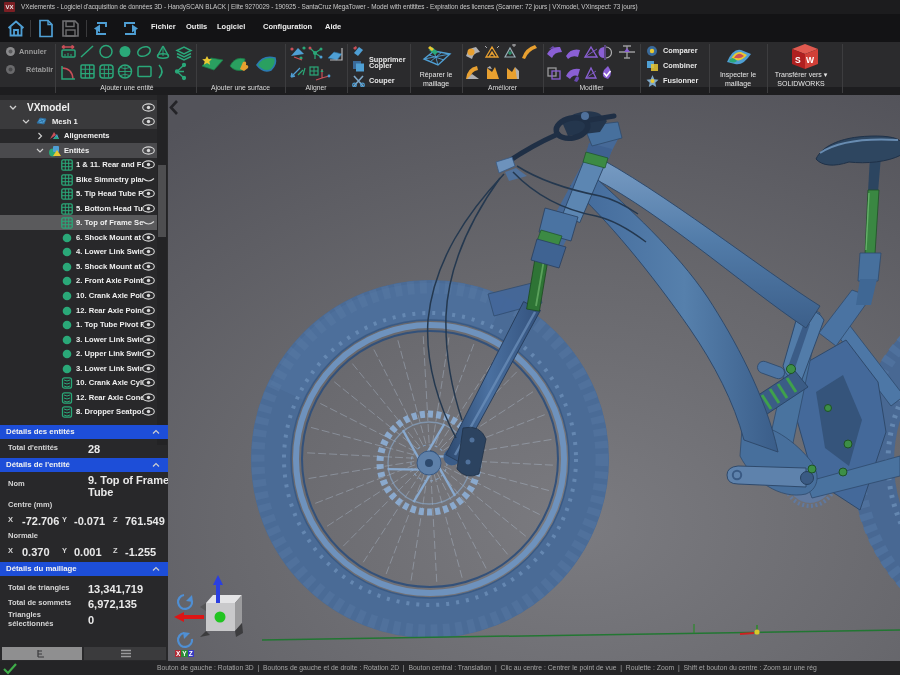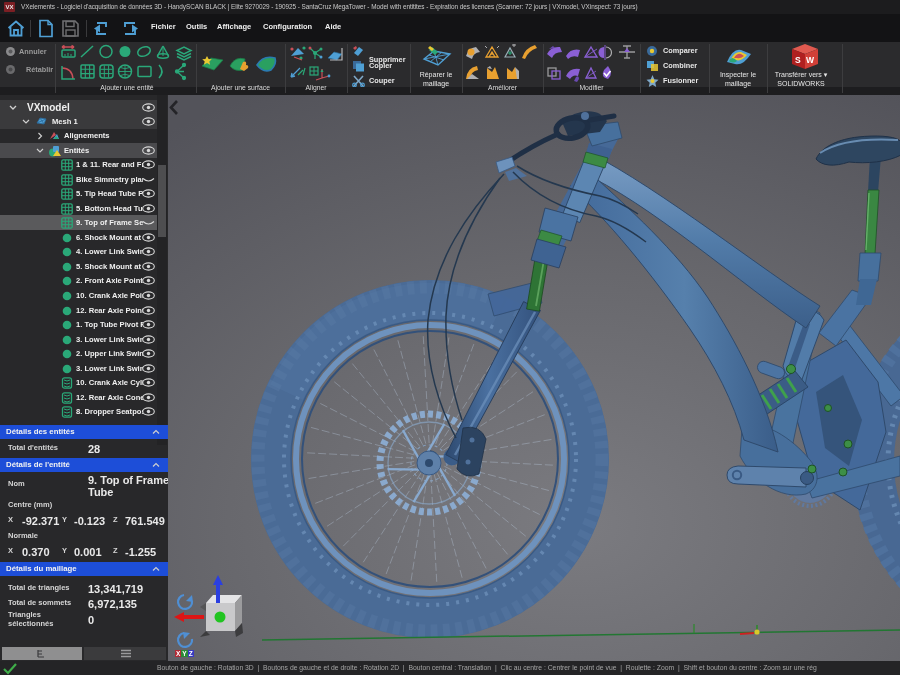--- a/index.html
+++ b/index.html
@@ -64,21 +64,21 @@
         <path d="M2 9.5 L8 5.5 V13.5 Z" fill="#4f9fd4"></path>
         <rect x="11" y="8" width="7" height="3.5" fill="#131315"></rect>
       </svg>
 <svg class="mico" style="left:120px" width="20" height="19" viewBox="0 0 20 19">
         <path d="M15 4 H5 V8 M5 15 H15 V11" fill="none" stroke="#4f9fd4" stroke-width="1.9"></path>
         <path d="M18 9.5 L12 5.5 V13.5 Z" fill="#4f9fd4"></path>
         <rect x="2" y="8" width="7" height="3.5" fill="#131315"></rect>
       </svg>
 <span class="mlabel" style="left:151px">Fichier</span>
 <span class="mlabel" style="left:186px">Outils</span>
-<span class="mlabel" style="left:217px">Affichage</span>
+<span class="mlabel" style="left:217px">Logiciel</span>
 <span class="mlabel" style="left:263px">Configuration</span>
 <span class="mlabel" style="left:325px">Aide</span>
 </div>
 <div id="ribbon">
 <svg class="abs" style="left:5px;top:4px" width="11" height="11">
         <circle cx="5.5" cy="5.5" r="4.5" fill="#8a8a8c"></circle>
         <circle cx="5.5" cy="5.5" r="2" fill="#5a5a5c"></circle>
       </svg>
 <span class="smlbl gray" style="left:19px;top:5px">Annuler</span>
 <svg class="abs" style="left:5px;top:22px" width="11" height="11">
@@ -551,23 +551,23 @@
         </svg></div>
 <span class="dlab" style="left:8px;top:348px">Total d'entités</span>
       <span class="dval" style="left:88px;top:348px">28</span>
 <div class="dhead" style="top:363px"><span style="padding-left:6px">Détails de l'entité</span><svg style="position:absolute;right:8px;top:4px" width="8" height="6">
           <path d="M1 4.5 L4 1.5 L7 4.5" stroke="#cfcfcf" stroke-width="1.2" fill="none"></path>
         </svg></div>
 <span class="dlab" style="left:8px;top:384px">Nom</span>
       <span class="dval" style="left:88px;top:379px">9. Top of Frame Seat<br>Tube</span>
 <span class="dlab" style="left:8px;top:405px">Centre (mm)</span>
 <span class="dlab" style="left:8px;top:420px">X</span>
-      <span class="dval" style="left:22px;top:420px">-92.371</span>
+      <span class="dval" style="left:22px;top:420px">-72.706</span>
       <span class="dlab" style="left:62px;top:420px">Y</span>
-      <span class="dval" style="left:74px;top:420px">-0.123</span>
+      <span class="dval" style="left:74px;top:420px">-0.071</span>
       <span class="dlab" style="left:113px;top:420px">Z</span>
       <span class="dval" style="left:125px;top:420px">761.549</span>
 <span class="dlab" style="left:8px;top:436px">Normale</span>
 <span class="dlab" style="left:8px;top:451px">X</span>
       <span class="dval" style="left:22px;top:451px">0.370</span>
       <span class="dlab" style="left:62px;top:451px">Y</span>
       <span class="dval" style="left:74px;top:451px">0.001</span>
       <span class="dlab" style="left:113px;top:451px">Z</span>
       <span class="dval" style="left:125px;top:451px">-1.255</span>
 <div class="dhead" style="top:467px"><span style="padding-left:6px">Détails du maillage</span><svg style="position:absolute;right:8px;top:4px" width="8" height="6">

